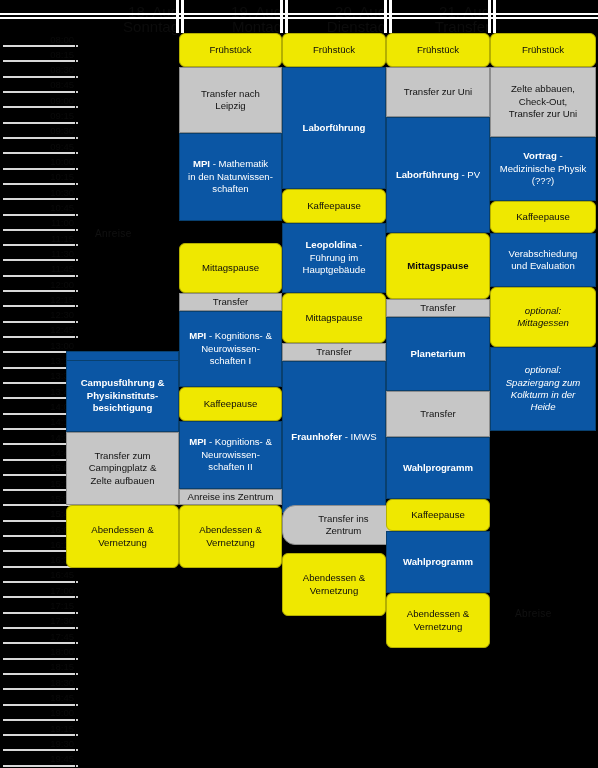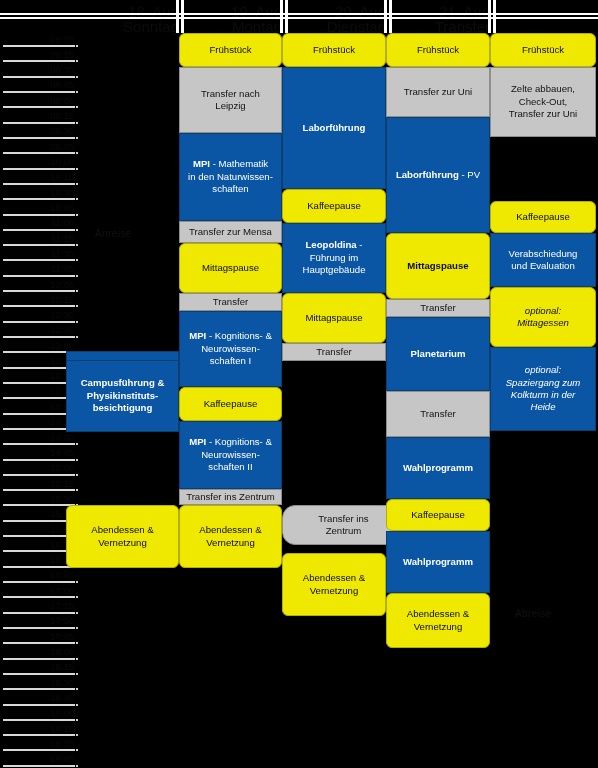--- a/index.html
+++ b/index.html
@@ -315,50 +315,50 @@
   <div class="grid" id="grid">
       <div class="ev yel" style="left: 179px; top: 0px; width: 103px; height: 34px;">
         <span class="txt">Frühstück</span>
       </div>
       <div class="ev blue" style="left: 179px; top: 100px; width: 103px; height: 88px;">
         <span class="txt"><b>MPI</b> - Mathematik<br>in den Naturwissen-<br>schaften</span>
       </div>
       <div class="ev gray" style="left: 179px; top: 34px; width: 103px; height: 66px;">
         <span class="txt">Transfer nach<br>Leipzig</span>
       </div>
-      <div class="ev gray" style="left: 179px; top: 188px; width: 103px; height: 22px;">
-        <span class="txt">Transfer zur Mensa</span>
-      </div>
       <div class="ev yel" style="left: 179px; top: 210px; width: 103px; height: 50px;">
         <span class="txt">Mittagspause</span>
       </div>
       <div class="ev gray" style="left: 179px; top: 260px; width: 103px; height: 18px;">
         <span class="txt">Transfer</span>
       </div>
       <div class="ev blue" style="left: 179px; top: 278px; width: 103px; height: 76px;">
         <span class="txt"><b>MPI</b> - Kognitions- &amp;<br>Neurowissen-<br>schaften I</span>
       </div>
       <div class="ev yel" style="left: 179px; top: 354px; width: 103px; height: 34px;">
         <span class="txt">Kaffeepause</span>
       </div>
       <div class="ev blue" style="left: 179px; top: 388px; width: 103px; height: 68px;">
         <span class="txt"><b>MPI</b> - Kognitions- &amp;<br>Neurowissen-<br>schaften II</span>
       </div>
       <div class="ev gray" style="left: 179px; top: 456px; width: 103px; height: 16px;">
-        <span class="txt">Transfer ins Zentrum</span>
+        <span class="txt">Anreise ins Zentrum</span>
       </div>
       <div class="ev yel" style="left: 179px; top: 472px; width: 103px; height: 63px;">
         <span class="txt">Abendessen &amp;<br>Vernetzung</span>
       </div>
       <div class="ev blue" style="left: 66px; top: 278px; width: 113px; height: 49px; margin-top: 40px;">
         <span class="txt">Begrüßung &amp;<br>Kennenlernen</span>
       </div>
       <div class="ev blue bold" style="left: 66px; top: 327px; width: 113px; height: 72px;">
         <span class="txt">Campusführung &amp;<br>Physikinstituts-<br>besichtigung</span>
       </div>
+      <div class="ev gray" style="left: 66px; top: 399px; width: 113px; height: 73px;">
+        <span class="txt">Transfer zum<br>Campingplatz &amp;<br>Zelte aufbauen</span>
+      </div>
       <div class="ev yel" style="left: 66px; top: 472px; width: 113px; height: 63px;">
         <span class="txt">Abendessen &amp;<br>Vernetzung</span>
       </div>
       <div class="ev yel" style="left: 282px; top: 0px; width: 104px; height: 34px;">
         <span class="txt">Frühstück</span>
       </div>
       <div class="ev blue bold" style="left: 282px; top: 34px; width: 104px; height: 122px;">
         <span class="txt">Laborführung</span>
       </div>
       <div class="ev yel" style="left: 282px; top: 156px; width: 104px; height: 34px;">
@@ -366,20 +366,23 @@
       </div>
       <div class="ev blue" style="left: 282px; top: 190px; width: 104px; height: 70px;">
         <span class="txt"><b>Leopoldina</b> -<br>Führung im<br>Hauptgebäude</span>
       </div>
       <div class="ev yel" style="left: 282px; top: 260px; width: 104px; height: 50px;">
         <span class="txt">Mittagspause</span>
       </div>
       <div class="ev gray" style="left: 282px; top: 310px; width: 104px; height: 18px;">
         <span class="txt">Transfer</span>
       </div>
+      <div class="ev blue" style="left: 282px; top: 328px; width: 104px; height: 152px;">
+        <span class="txt"><b>Fraunhofer</b> - IMWS</span>
+      </div>
       <div class="ev gray" style="left: 282px; top: 472px; width: 123px; height: 40px; border-radius: 13px;">
         <span class="txt">Transfer ins<br>Zentrum</span>
       </div>
       <div class="ev yel" style="left: 282px; top: 520px; width: 104px; height: 63px;">
         <span class="txt">Abendessen &amp;<br>Vernetzung</span>
       </div>
       <div class="ev yel" style="left: 386px; top: 0px; width: 104px; height: 34px;">
         <span class="txt">Frühstück</span>
       </div>
       <div class="ev gray" style="left: 386px; top: 34px; width: 104px; height: 50px;">
@@ -411,20 +414,23 @@
       </div>
       <div class="ev yel" style="left: 386px; top: 560px; width: 104px; height: 55px;">
         <span class="txt">Abendessen &amp;<br>Vernetzung</span>
       </div>
       <div class="ev yel" style="left: 490px; top: 0px; width: 106px; height: 34px;">
         <span class="txt">Frühstück</span>
       </div>
       <div class="ev gray" style="left: 490px; top: 34px; width: 106px; height: 70px;">
         <span class="txt">Zelte abbauen,<br>Check-Out,<br>Transfer zur Uni</span>
       </div>
+      <div class="ev blue" style="left: 490px; top: 104px; width: 106px; height: 64px;">
+        <span class="txt"><b>Vortrag</b> -<br>Medizinische Physik<br>(???)</span>
+      </div>
       <div class="ev yel" style="left: 490px; top: 168px; width: 106px; height: 32px;">
         <span class="txt">Kaffeepause</span>
       </div>
       <div class="ev blue" style="left: 490px; top: 200px; width: 106px; height: 54px;">
         <span class="txt">Verabschiedung<br>und Evaluation</span>
       </div>
       <div class="ev yel ital" style="left: 490px; top: 254px; width: 106px; height: 60px;">
         <span class="txt">optional:<br>Mittagessen</span>
       </div>
       <div class="ev blue ital" style="left: 490px; top: 314px; width: 106px; height: 84px;">

